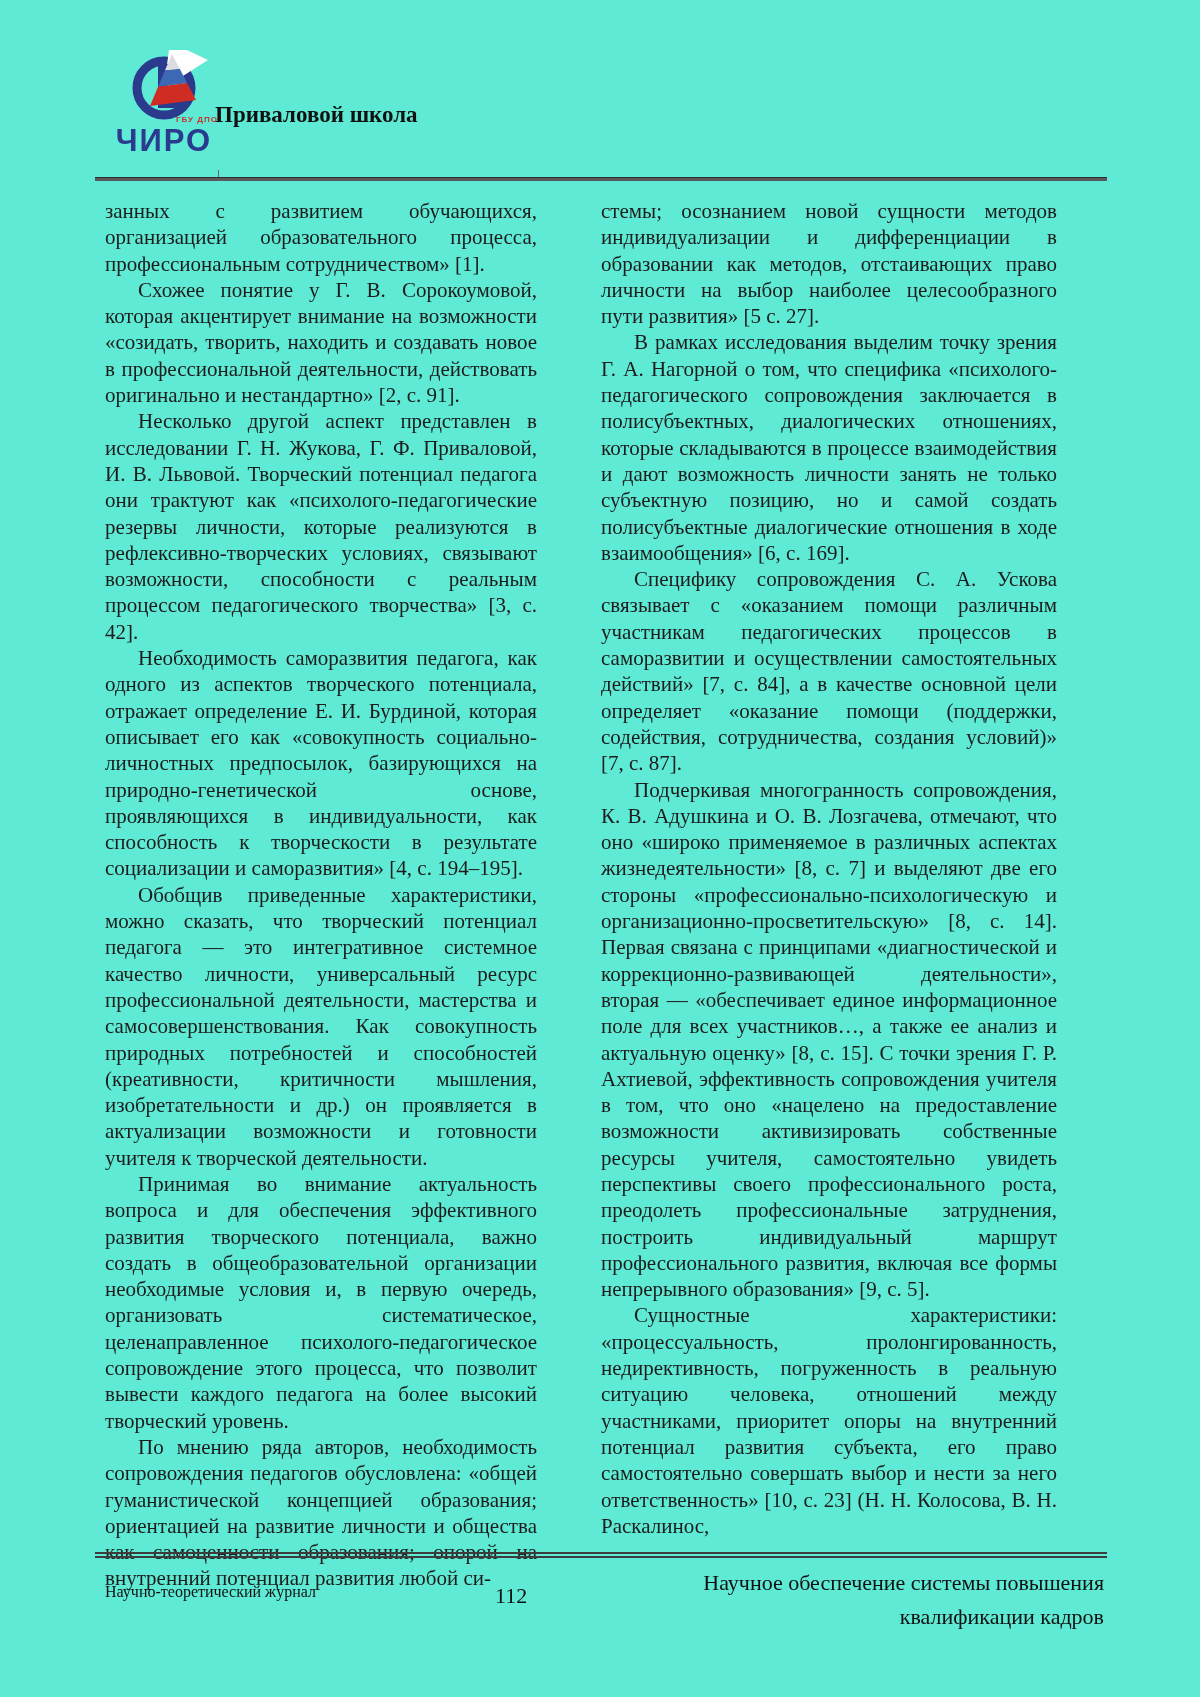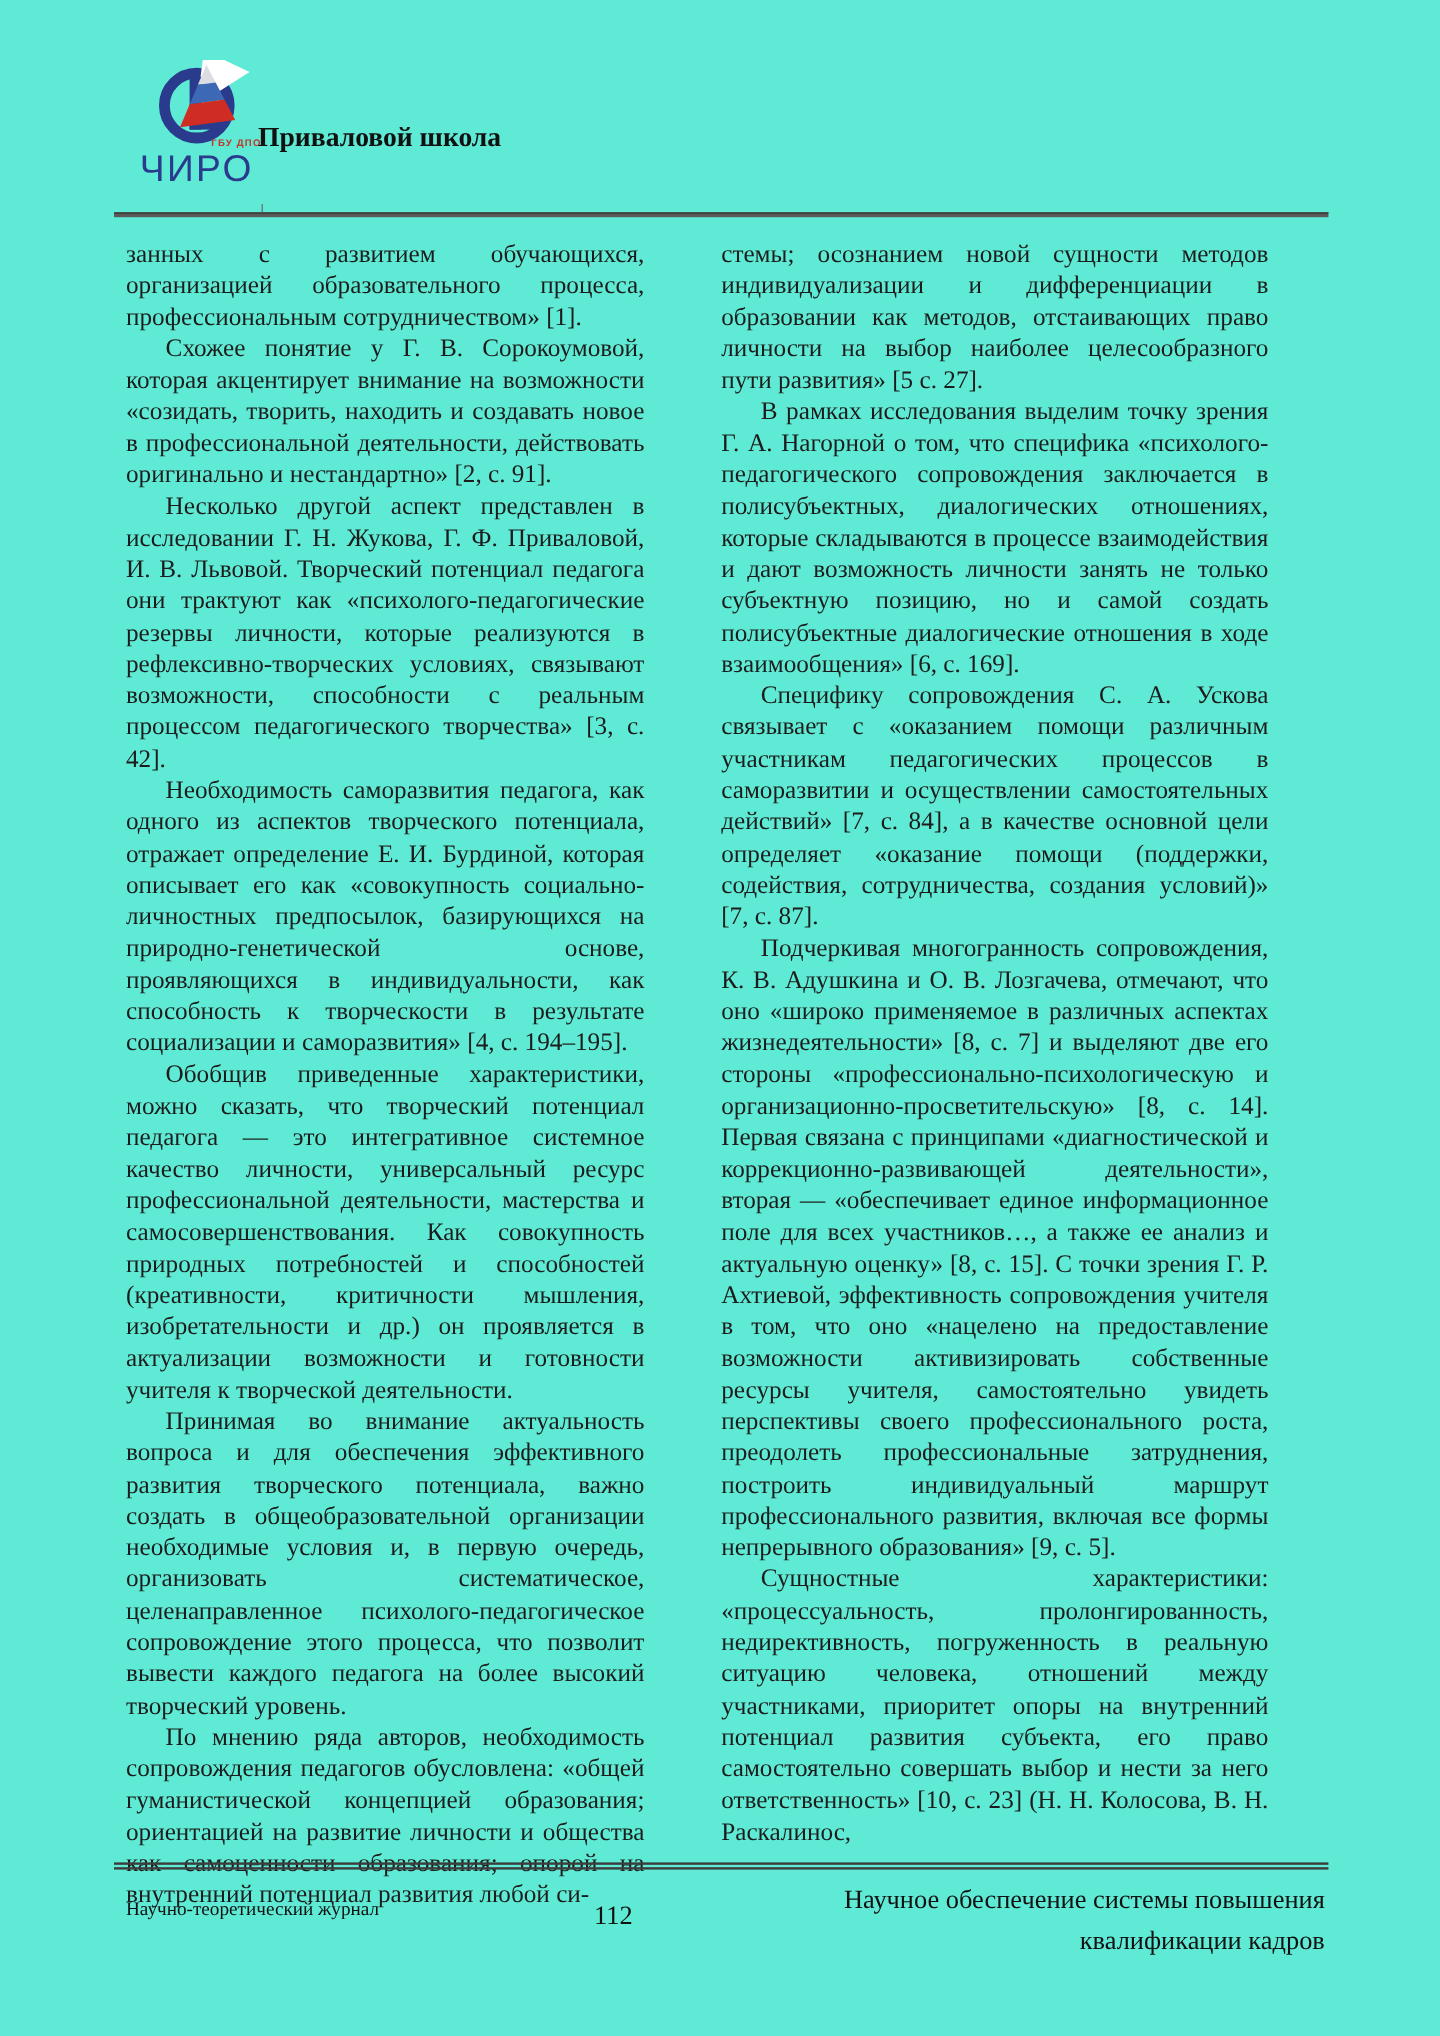--- a/index.html
+++ b/index.html
@@ -29,21 +29,21 @@
     font-weight: bold;
     letter-spacing: 1px;
     text-align: right;
     padding-right: 14px;
     margin-top: -6px;
     line-height: 1;
   }
   .logo-name {
     font-family: "Liberation Sans", sans-serif;
     color: #2a3a8c;
-    font-weight: normal;
+    font-weight: bold;
     font-size: 31px;
     letter-spacing: 2px;
     line-height: 1;
     margin-top: 1px;
   }
   .journal-title {
     position: absolute;
     left: 215px;
     top: 102px;
     font-size: 23px;

